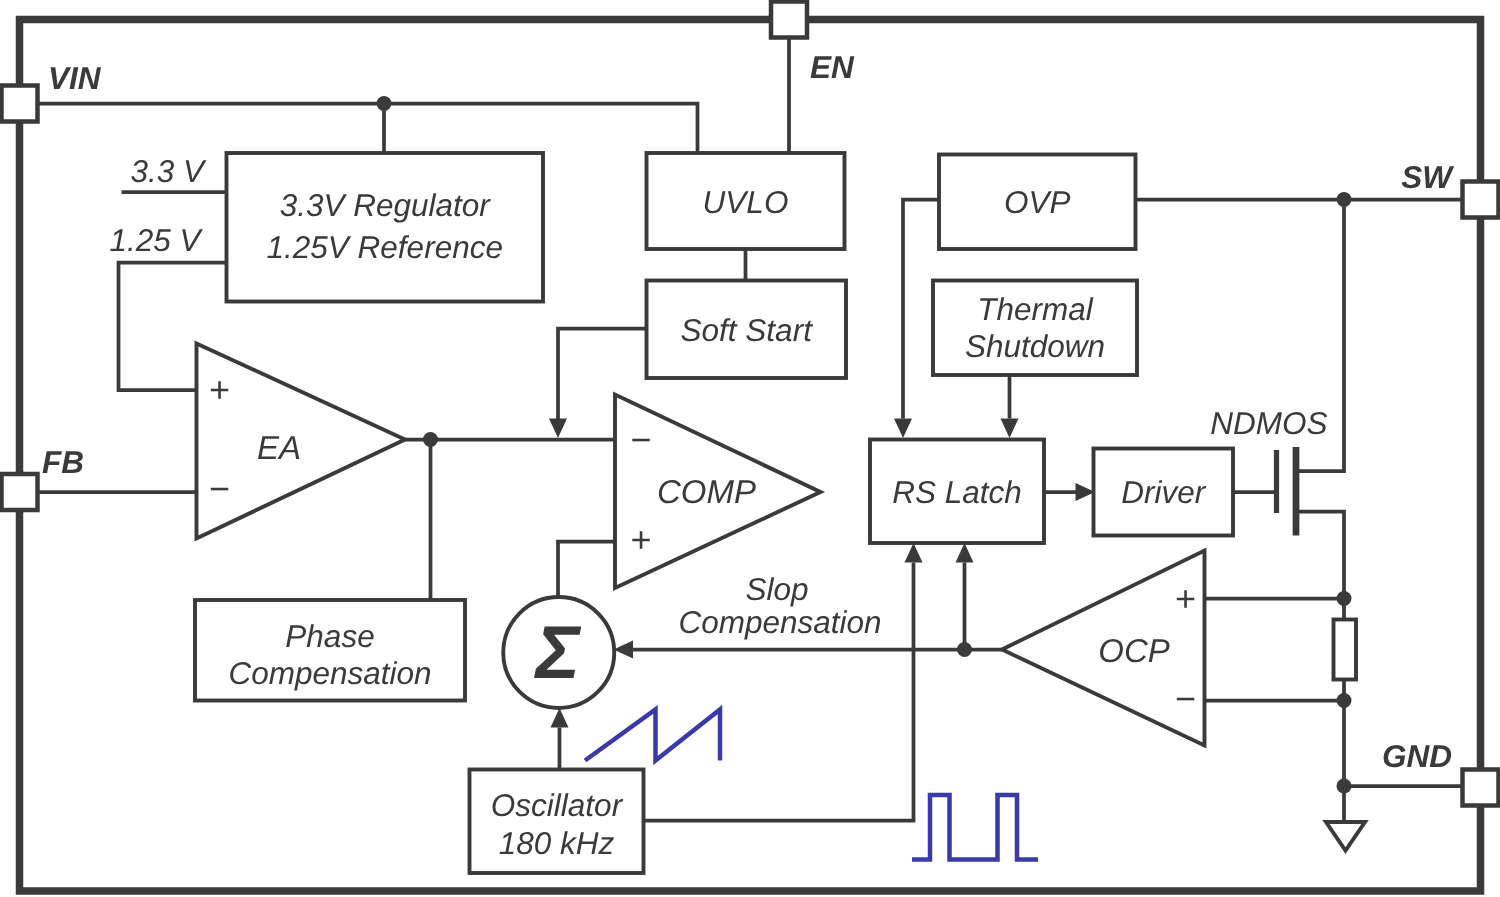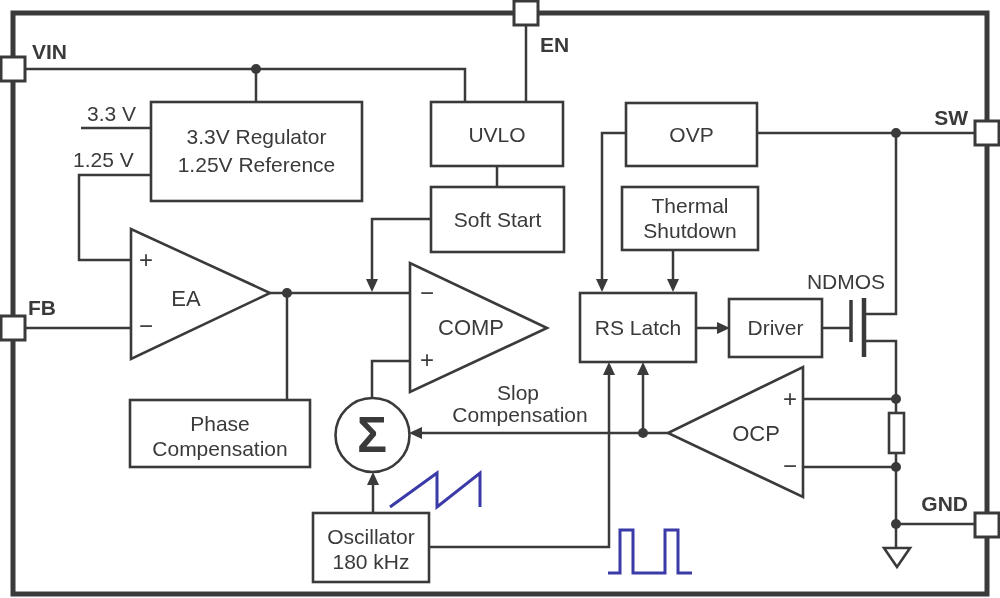--- a/index.html
+++ b/index.html
@@ -1,20 +1,21 @@
 <!DOCTYPE html>
 <html><head>
 <meta charset="utf-8">
 <style>
   html,body{margin:0;padding:0;background:#ffffff;}
   .stage{
     position:relative;
     width:1000px;height:598px;
     background:#ffffff;
     font-family:"Liberation Sans", sans-serif;
+    font-style:italic;
   }
   svg{display:block;}
   .wire{fill:none;stroke:#3a3a3a;stroke-width:2.5;}
   .thick{fill:none;stroke:#3a3a3a;stroke-width:5;}
   .box{fill:#ffffff;stroke:#3a3a3a;stroke-width:2.6;}
   .pinbox{fill:#ffffff;stroke:#3a3a3a;stroke-width:3;}
   .dot{fill:#3a3a3a;stroke:none;}
   .ah{fill:#3a3a3a;stroke:none;}
   .bar{fill:none;stroke:#3a3a3a;stroke-linecap:butt;}
   text{fill:#3a3a3a;}

